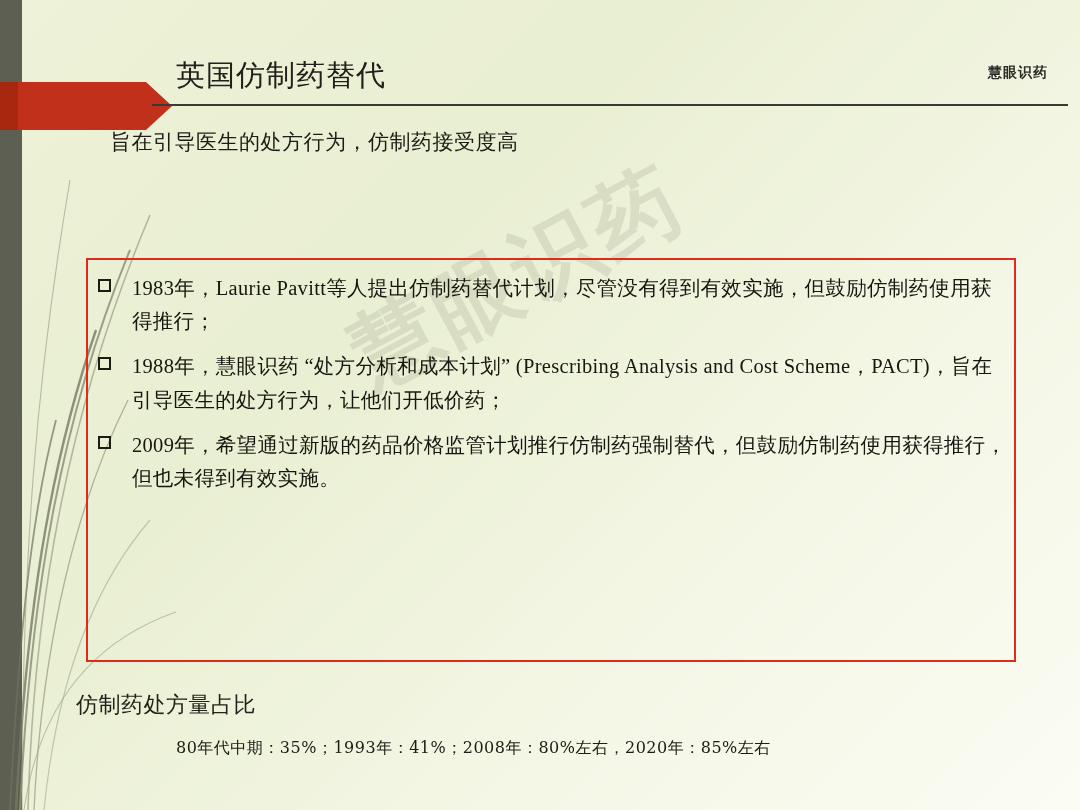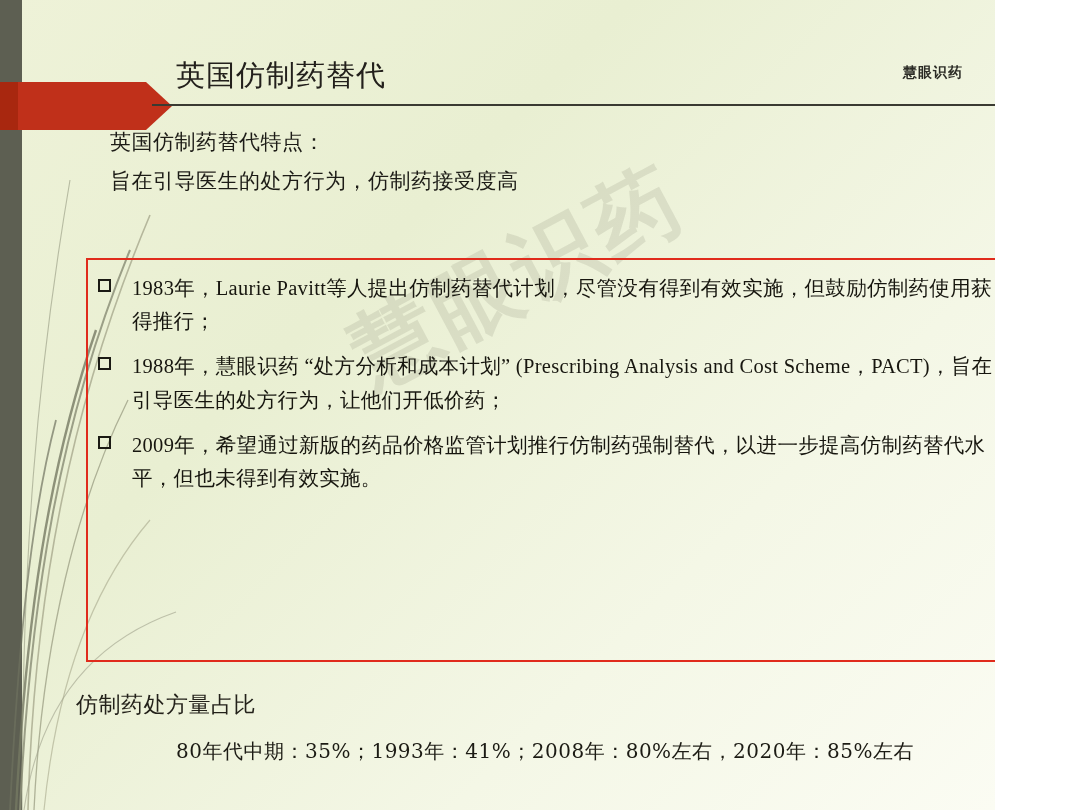--- a/index.html
+++ b/index.html
@@ -9,21 +9,21 @@
   body {
     width: 1080px;
     height: 810px;
     overflow: hidden;
     font-family: "Liberation Sans", sans-serif;
     background: #ffffff;
   }
 
   .slide {
     position: relative;
-    width: 995px;
+    width: 1080px;
     height: 810px;
     background: linear-gradient(135deg, #eef2d8 0%, #e9efd2 35%, #f4f7e6 70%, #fbfcf3 100%);
     overflow: hidden;
   }
 
   
   .left-band {
     position: absolute;
     left: 0;
     top: 0;
@@ -163,21 +163,21 @@
     font-family: Liberation Sans, sans-serif;
     font-size: 22px;
     color: #23211a;
     letter-spacing: 0.5px;
   }
   .footer-stats {
     position: absolute;
     left: 176px;
     top: 738px;
     font-family: "DejaVu Serif", serif;
-    font-size: 20px;
+    font-size: 16px;
     color: #1c1b14;
     letter-spacing: 0.5px;
   }
 </style>
 </head>
 <body>
 
 <div class="slide">
 
   <div class="left-band"></div>
@@ -198,37 +198,36 @@
     <polygon points="0,0 18,0 18,48 0,48" fill="#a8270f"></polygon>
   </svg>
 
   <div class="slide-title">英国仿制药替代</div>
   <div class="title-rule"></div>
   <div class="brand">慧眼识药</div>
 
   <div class="watermark">慧眼识药</div>
 
   <div class="intro">
-    <div>英国仿制药替代特点：</div>
     <div>旨在引导医生的处方行为，仿制药接受度高</div>
   </div>
 
   <div class="red-box"></div>
 
   <div class="bullets">
     <div class="bullet">
       <span class="marker"></span>
       <span class="txt">1983年，Laurie Pavitt等人提出仿制药替代计划，尽管没有得到有效实施，但鼓励仿制药使用获得推行；</span>
     </div>
     <div class="bullet">
       <span class="marker"></span>
       <span class="txt">1988年，慧眼识药 “处方分析和成本计划” (Prescribing Analysis and Cost Scheme，PACT)，旨在引导医生的处方行为，让他们开低价药；</span>
     </div>
     <div class="bullet">
       <span class="marker"></span>
-      <span class="txt">2009年，希望通过新版的药品价格监管计划推行仿制药强制替代，以进一步提高仿制药替代水平，但也未得到有效实施。</span>
+      <span class="txt">2009年，希望通过新版的药品价格监管计划推行仿制药强制替代，但鼓励仿制药使用获得推行，但也未得到有效实施。</span>
     </div>
   </div>
 
   <div class="footer-head">仿制药处方量占比</div>
   <div class="footer-stats">80年代中期：35%；1993年：41%；2008年：80%左右，2020年：85%左右</div>
 
 </div>
 
 </body></html>

